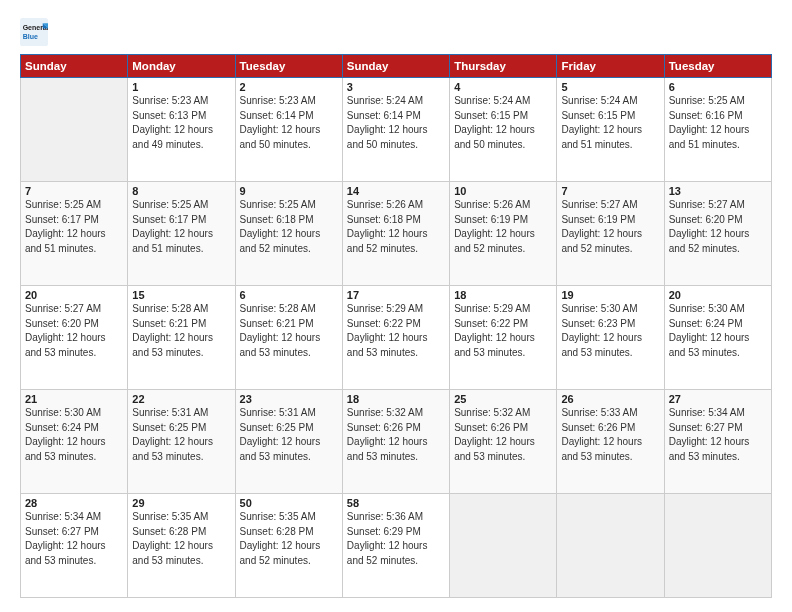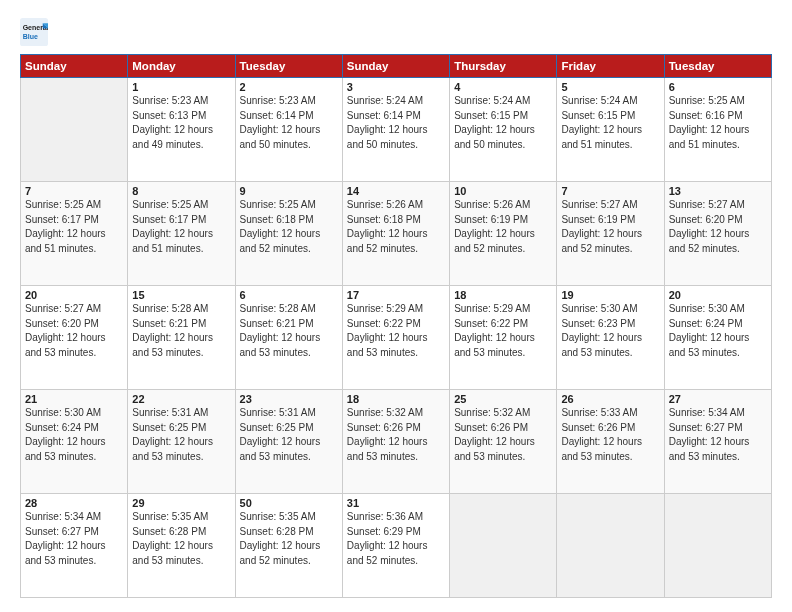--- a/index.html
+++ b/index.html
@@ -349,21 +349,21 @@
 and 53 minutes.</div>
           </td>
           <td>
             <span class="day-num">50</span>
             <div class="day-info" style="white-space: pre-line;">Sunrise: 5:35 AM
 Sunset: 6:28 PM
 Daylight: 12 hours
 and 52 minutes.</div>
           </td>
           <td>
-            <span class="day-num">31</span>
+            <span class="day-num">58</span>
             <div class="day-info" style="white-space: pre-line;">Sunrise: 5:36 AM
 Sunset: 6:29 PM
 Daylight: 12 hours
 and 52 minutes.</div>
           </td>
           <td class="empty-cell"></td>
           <td class="empty-cell"></td>
           <td class="empty-cell"></td>
         </tr>
       </tbody>

